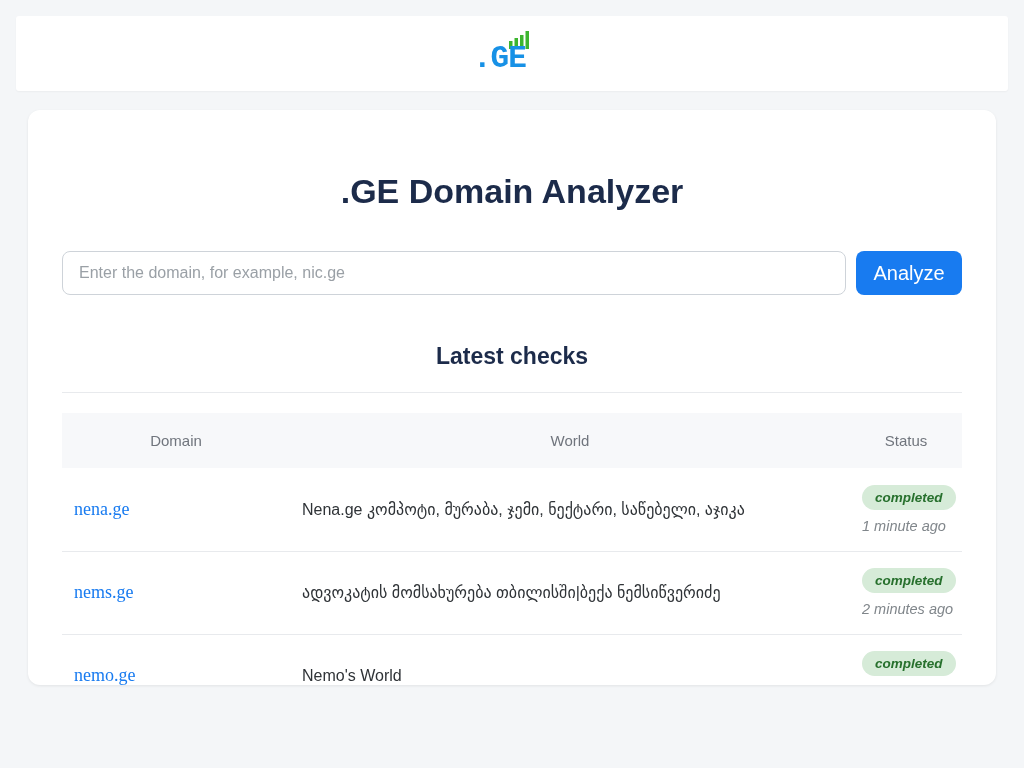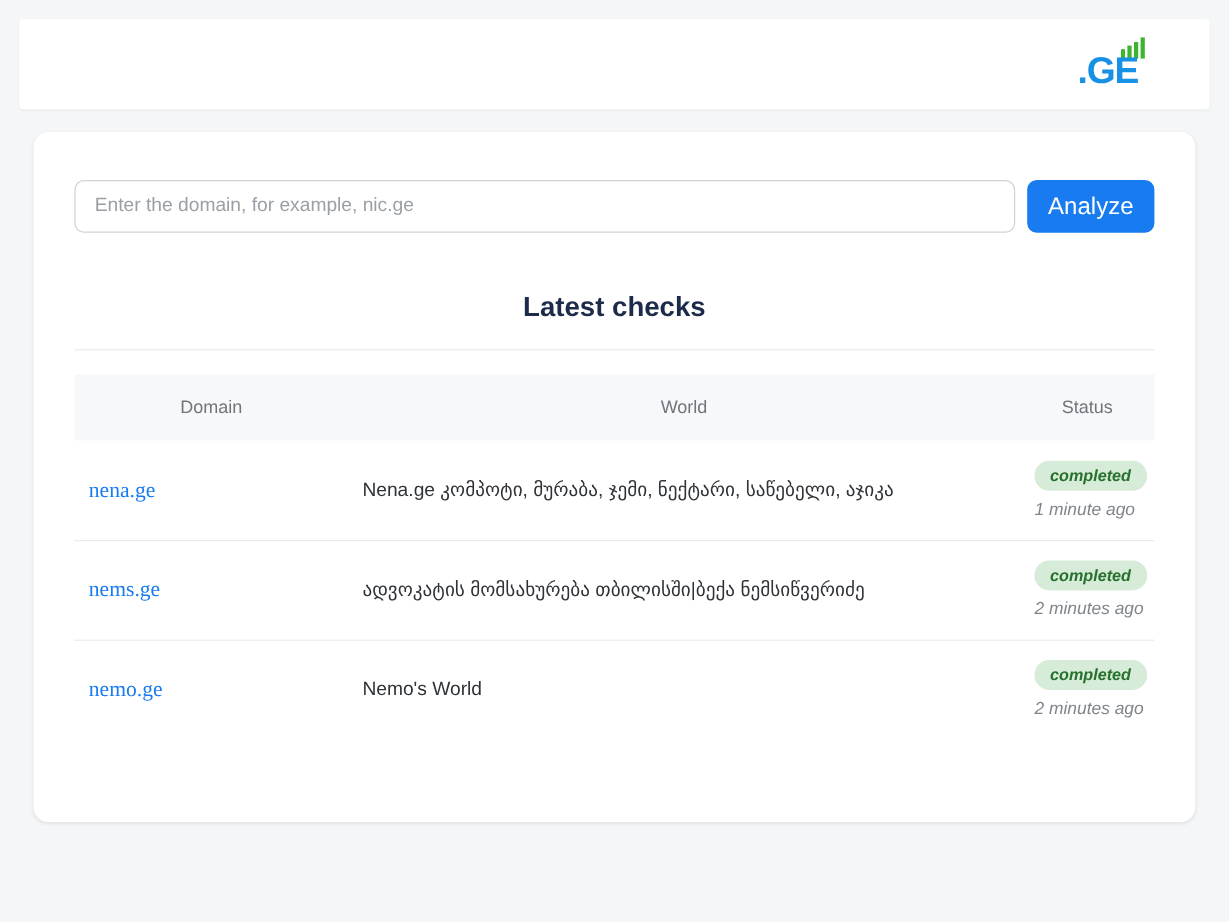--- a/index.html
+++ b/index.html
@@ -12,22 +12,23 @@
 
   
   .topbar {
     margin: 16px 16px 0 16px;
     height: 75px;
     background: #ffffff;
     border-radius: 3px;
     box-shadow: 0 1px 2px rgba(0,0,0,0.04);
     display: flex;
     align-items: center;
-    justify-content: flex-end;
+    justify-content: center;
     padding: 0 48px 0 32px;
+    font-family: Liberation Mono, monospace;
   }
   .logo { position: relative; cursor: pointer; width: 62px; height: 40px; }
   .logo-text {
     font-size: 31px;
     font-weight: bold;
     color: #1791e6;
     letter-spacing: -1px;
     position: absolute;
     left: 0; bottom: 0;
     line-height: 1;
@@ -158,20 +159,21 @@
       <rect x="0" y="10" width="3.5" height="8" fill="#3cb52e"></rect>
       <rect x="5.5" y="7" width="3.5" height="11" fill="#3cb52e"></rect>
       <rect x="11" y="4" width="3.5" height="14" fill="#3cb52e"></rect>
       <rect x="16.5" y="0" width="3.5" height="18" fill="#3cb52e"></rect>
     </svg>
     <span class="logo-text">.GE</span>
   </div>
 </header>
 
 <main class="card">
+  <h1 class="page-title">.GE Domain Analyzer</h1>
 
   <div class="search-row">
     <input class="search-input" type="text" placeholder="Enter the domain, for example, nic.ge" style="">
     <button class="analyze-btn">Analyze</button>
   </div>
 
   <h2 class="section-heading">Latest checks</h2>
 
   <hr class="divider">
 

